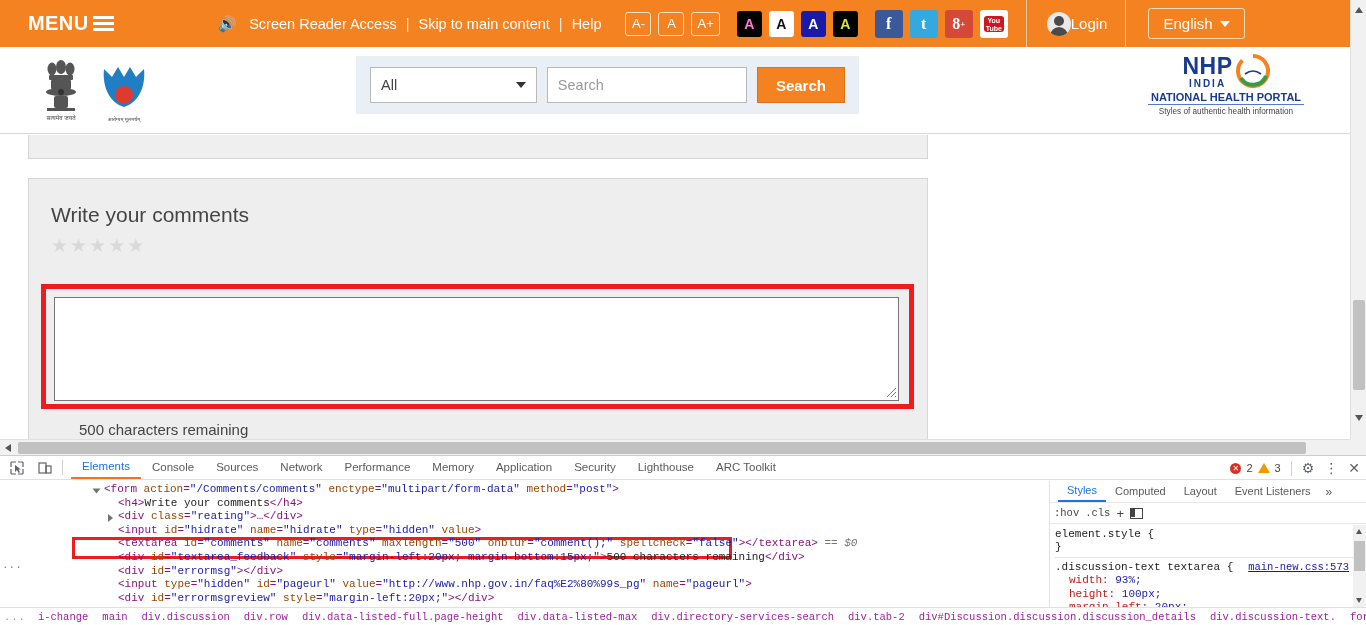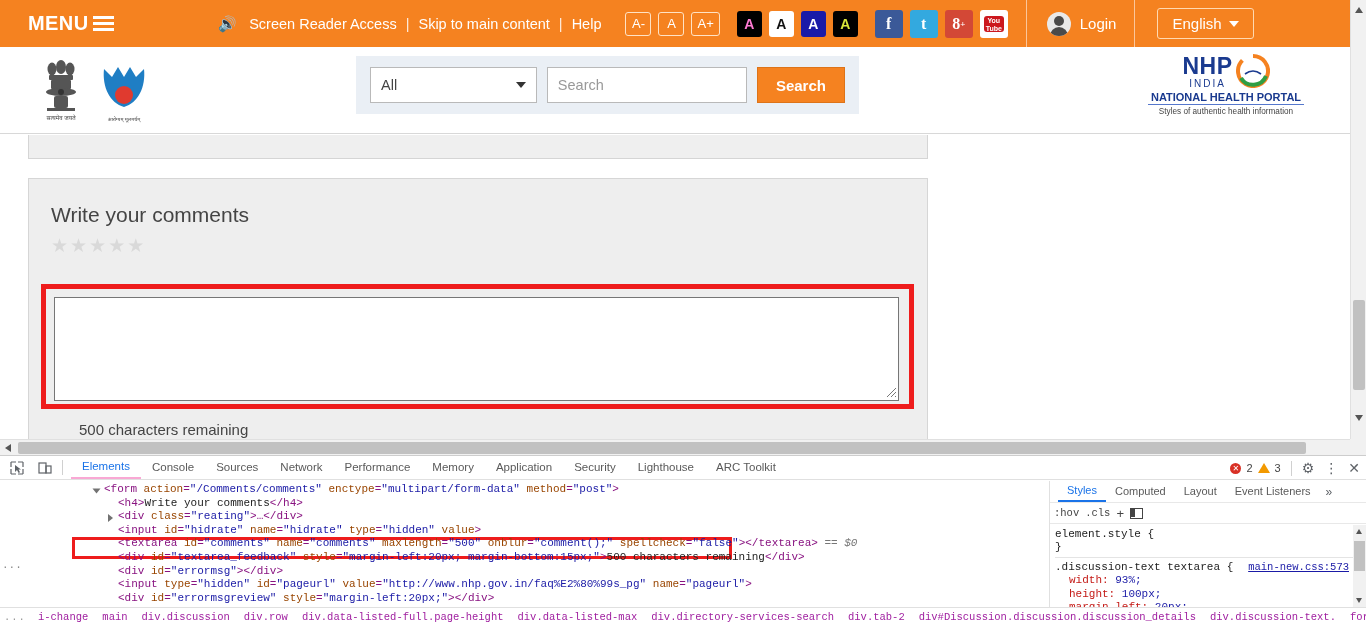--- a/index.html
+++ b/index.html
@@ -71,21 +71,21 @@
   .s-gp { background: #d34836; }
   .s-yt { background: #fff; position: relative; }
   .s-yt .ytbox {
     width: 20px; height: 16px; background: #cc181e; border-radius: 3px;
     color: #fff; font-size: 7px; line-height: 8px; text-align: center;
     padding-top: 1px; font-family: "Liberation Sans", sans-serif;
   }
 
   .vsep { width: 1px; height: 47px; background: rgba(255,255,255,.55); margin-left: 18px; }
   .login-block {
-    display: flex; align-items: center; gap: 9px;
+    display: flex; align-items: center; gap: 0;
     margin-left: 20px; color: #fff; font-size: 15px;
   }
   .avatar-icon {
     width: 24px; height: 24px; border-radius: 50%;
     background: #e9e9e9; position: relative; overflow: hidden;
   }
   .avatar-icon::before {
     content: ""; position: absolute; left: 7px; top: 4px;
     width: 10px; height: 10px; border-radius: 50%; background: #4a4a4a;
   }
@@ -139,21 +139,21 @@
   }
   .search-input::placeholder { color: #999; }
   .search-btn {
     width: 96px; height: 36px;
     background: #f58220; border: 1px solid #dd7318;
     color: #fff; font-size: 15px; font-weight: bold;
     font-family: "Liberation Sans", sans-serif; cursor: pointer;
   }
   .nhp-logo { position: absolute; right: 46px; top: 6px; width: 156px; height: 74px; text-align: center; }
   .nhp-main { font-size: 23px; font-weight: bold; color: #1a3a8f; letter-spacing: .5px; }
-  .nhp-india { font-size: 10px; font-weight: normal; color: #1a3a8f; letter-spacing: 2px; margin-top: -2px; }
+  .nhp-india { font-size: 10px; font-weight: bold; color: #1a3a8f; letter-spacing: 2px; margin-top: -2px; }
   .nhp-title {
     font-size: 11px; font-weight: bold; color: #1a3a8f;
     border-bottom: 1.5px solid #5577cc; padding-bottom: 1px; margin-top: 2px;
   }
   .nhp-tag { font-size: 8.2px; color: #444; margin-top: 2px; }
 
   
   .content-area {
     position: absolute; left: 0; top: 134px;
     width: 1350px; height: 311px; background: #fff;
@@ -245,21 +245,21 @@
   .dt-icon-inspect, .dt-icon-device {
     width: 22px; height: 20px; margin-left: 6px;
     display: flex; align-items: center; justify-content: center;
   }
   .dt-tool-sep { width: 1px; height: 15px; background: #d0d0d0; margin: 0 8px 0 6px; }
   .dt-tabs { display: flex; align-items: center; gap: 0; }
   .dt-tab {
     font-size: 11.5px; color: #5a5a5a; padding: 4px 11px 5px;
     white-space: nowrap; cursor: default;
   }
-  .dt-tab.active { color: #1a73e8; border-bottom: 2px solid #f9a8d4; }
+  .dt-tab.active { color: #1a73e8; border-bottom: 2px solid #f97316; }
   .dt-right {
     position: absolute; right: 6px; top: 0; height: 24px;
     display: flex; align-items: center; gap: 10px;
   }
   .issue-counts {
     display: flex; align-items: center; gap: 5px;
     font-size: 11px; color: #444;
   }
   .err-dot {
     width: 11px; height: 11px; border-radius: 50%; background: #d93025;

